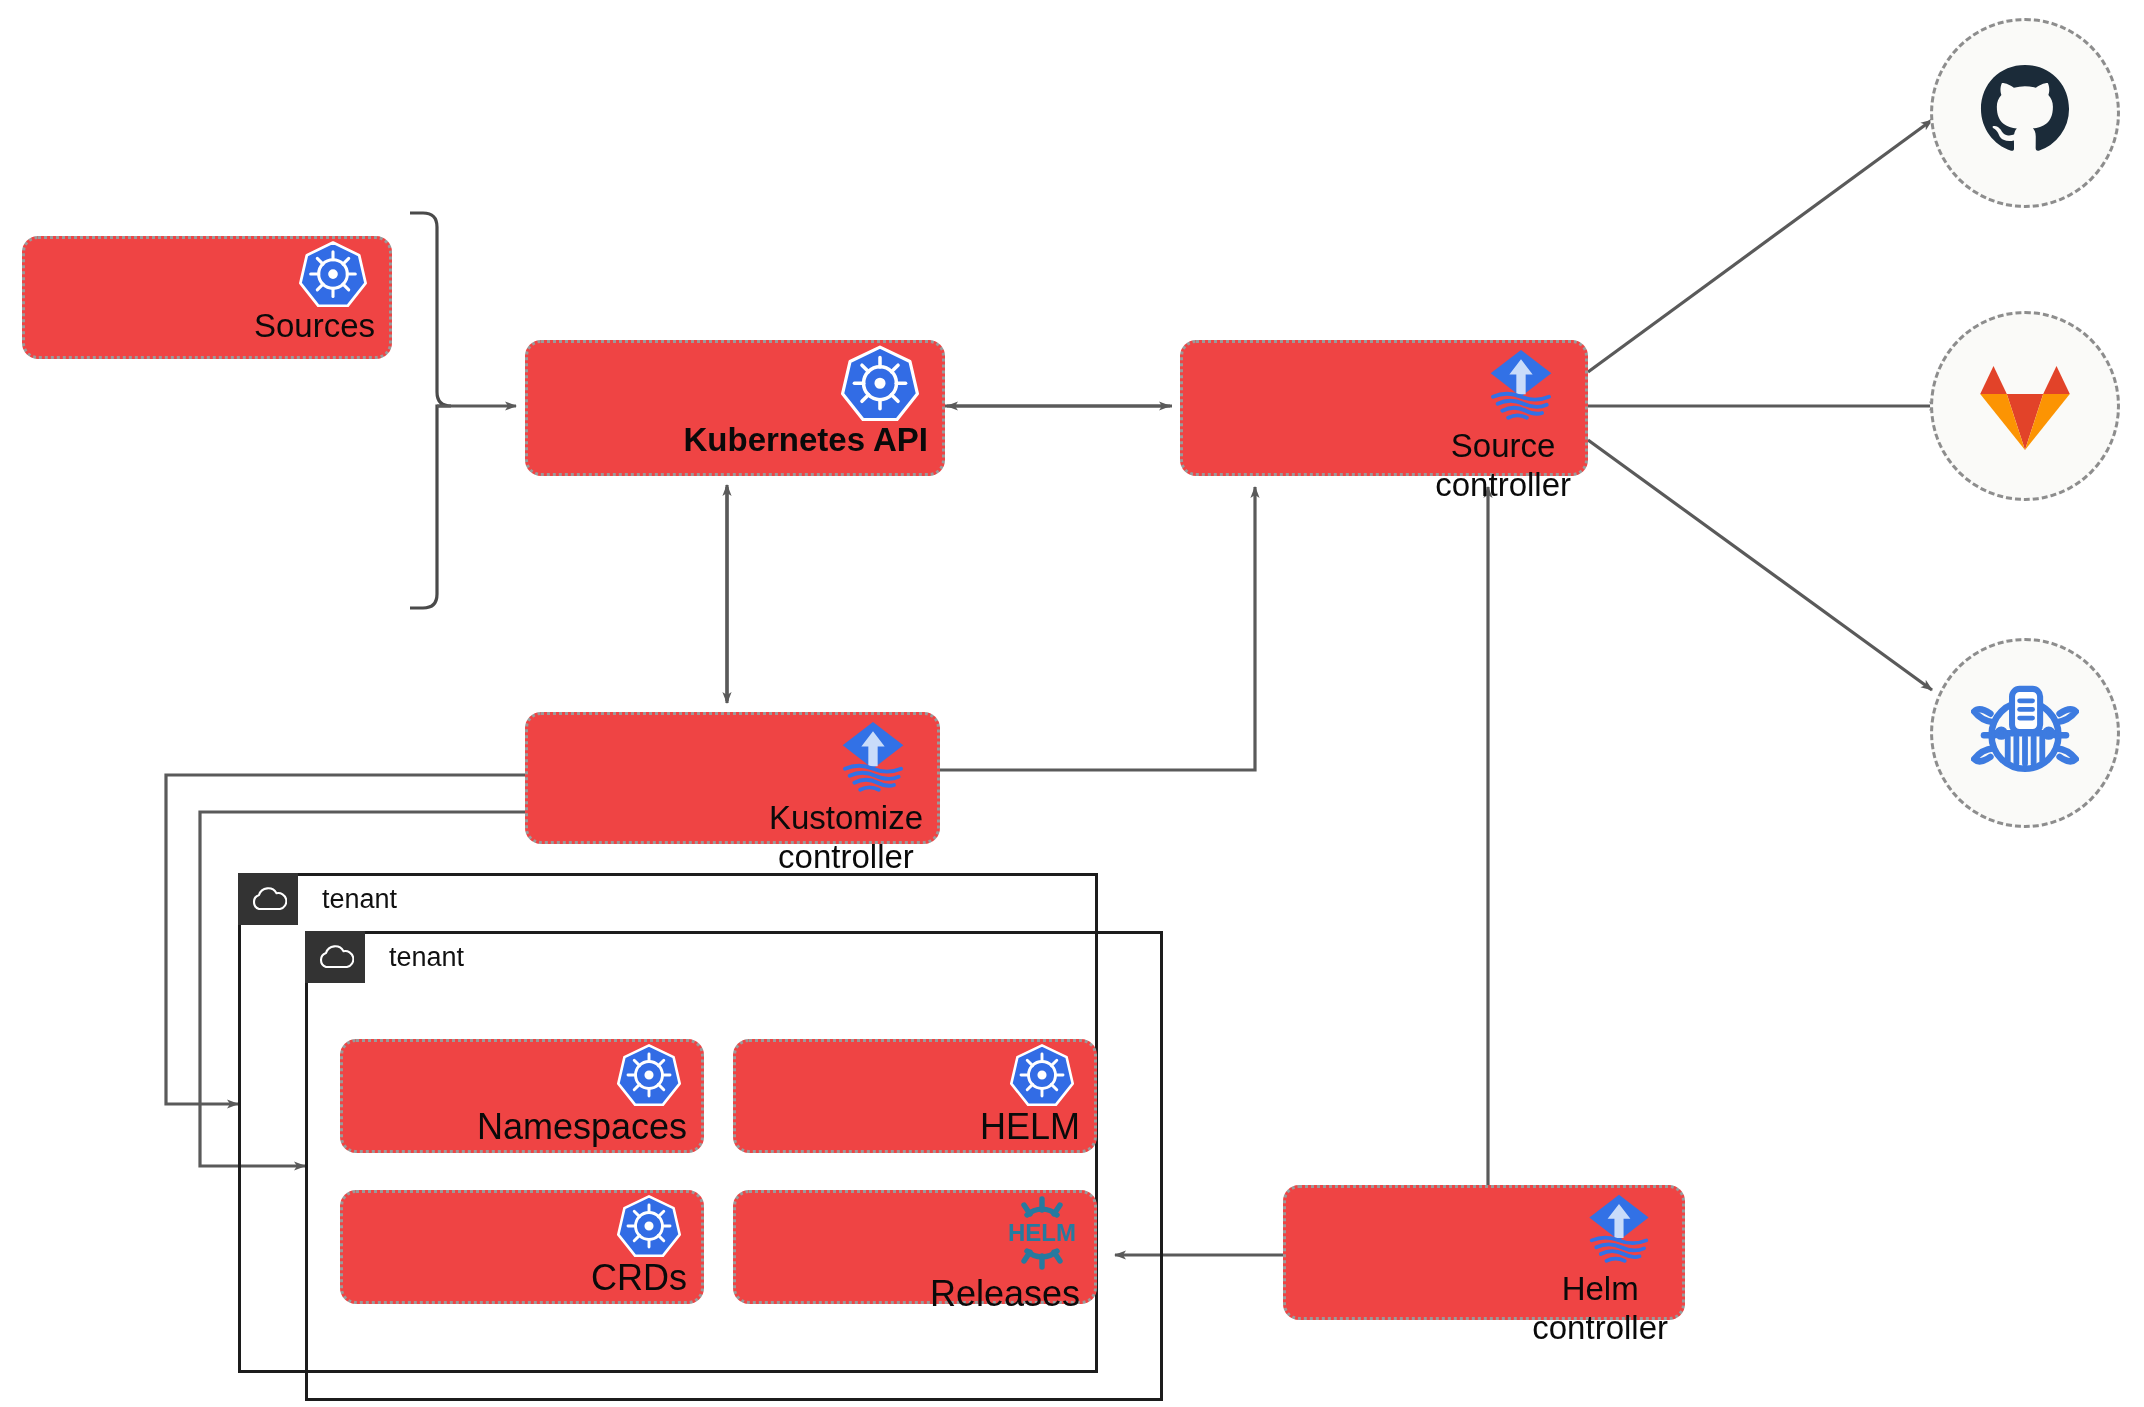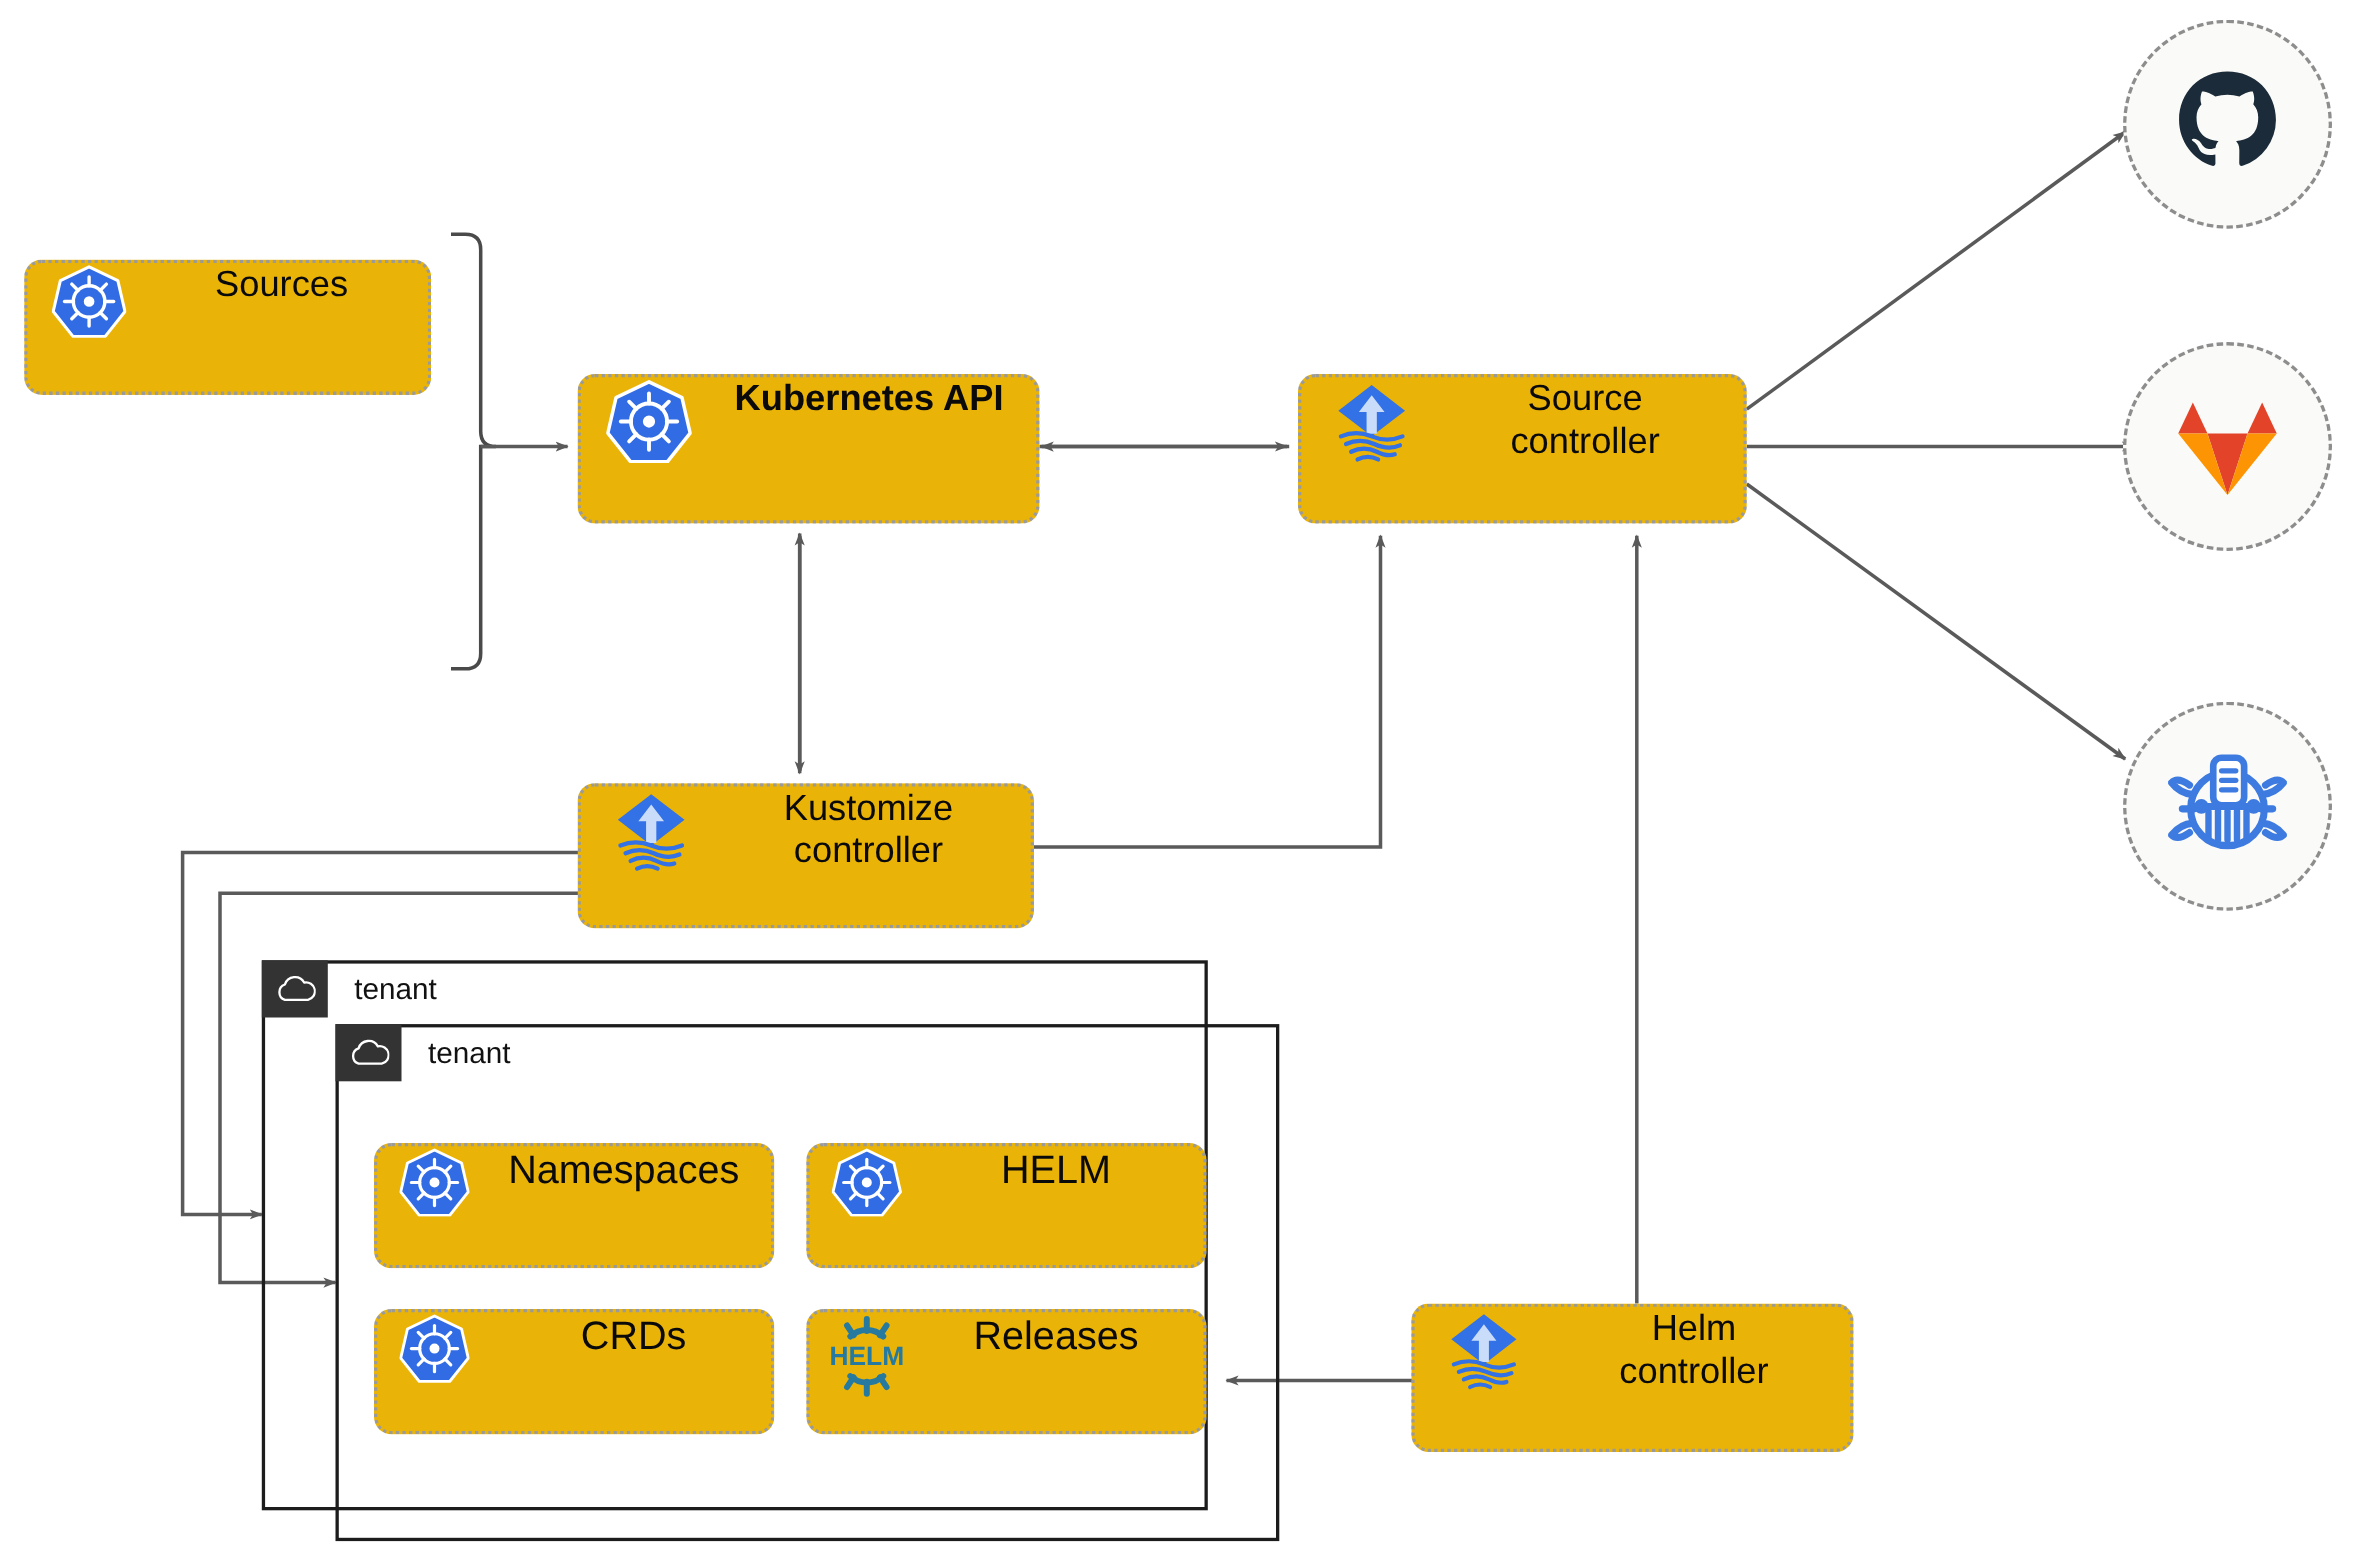--- a/index.html
+++ b/index.html
@@ -1,21 +1,21 @@
 <!DOCTYPE html>
 <html><head>
 <meta charset="utf-8">
 <style>
   html,body{margin:0;padding:0;background:#ffffff;}
   body{font-family:"Liberation Sans",sans-serif;}
   #stage{position:relative;width:2144px;height:1407px;background:#fff;overflow:hidden;}
   #wires{position:absolute;left:0;top:0;width:2144px;height:1407px;pointer-events:none;}
 
-  .node{position:absolute;box-sizing:border-box;display:flex;align-items:flex-start;
-        background:#eab308;border:3px dotted #9a9a9a;border-radius:16px;}
+  .node{position:absolute;box-sizing:border-box;display:flex;align-items:flex-end;
+        background:#ef4444;border:3px dotted #9a9a9a;border-radius:16px;flex-direction:column;}
   .node .ico{flex:0 0 auto;display:flex;align-items:center;justify-content:center;}
   .node .lbl{flex:1 1 auto;text-align:center;color:#0a0a0a;line-height:1.18;
              white-space:pre-line;font-size:33px;padding-right:14px;}
 
   .circ{position:absolute;box-sizing:border-box;border:3px dashed #8d8d8d;border-radius:50%;
         background:#fafaf8;display:flex;align-items:center;justify-content:center;}
 
   .tenant{position:absolute;box-sizing:border-box;border:3px solid #1c1c1c;background:transparent;}
   .tenant .hdr{position:absolute;left:-3px;top:-3px;height:52px;display:flex;align-items:center;text-align:right;}
   .tenant .hdr .cloudbox{width:60px;height:52px;background:#333333;
@@ -227,21 +227,21 @@
           <path d="M17.2 18.2 L22.6 23.6"></path>
             <path d="M41.4 42.4 L46.8 47.8"></path>
           <path d="M46.8 18.2 L41.4 23.6"></path>
             <path d="M22.6 42.4 L17.2 47.8"></path>
         </g>
       </svg>
     </div>
     <div class="lbl">HELM</div>
   </div>
 
-  <div class="node small" style="left:340px;top:1190px;width:364px;height:114px;gap:18px;">
+  <div class="node small" style="left:340px;top:1190px;width:364px;height:114px;">
     <div class="ico" style="width:104px;">
       <svg width="64" height="64" viewBox="0 0 64 64">
         <path d="M32 3.4 L56.6 15.2 L62.7 41.6 L45.8 62.9 L18.2 62.9 L1.3 41.6 L7.4 15.2 Z" fill="#326CE5" stroke="#ffffff" stroke-width="2.6" stroke-linejoin="round"></path>
         <g stroke="#ffffff" stroke-width="2.9" fill="none" stroke-linecap="round">
           <circle cx="32" cy="33" r="13.5"></circle>
           <circle cx="32" cy="33" r="3.1" fill="#ffffff"></circle>
           <path d="M32 12 L32 19.6"></path>
             <path d="M32 46.4 L32 54"></path>
           <path d="M11 33 L18.6 33"></path>
             <path d="M45.4 33 L53 33"></path>

